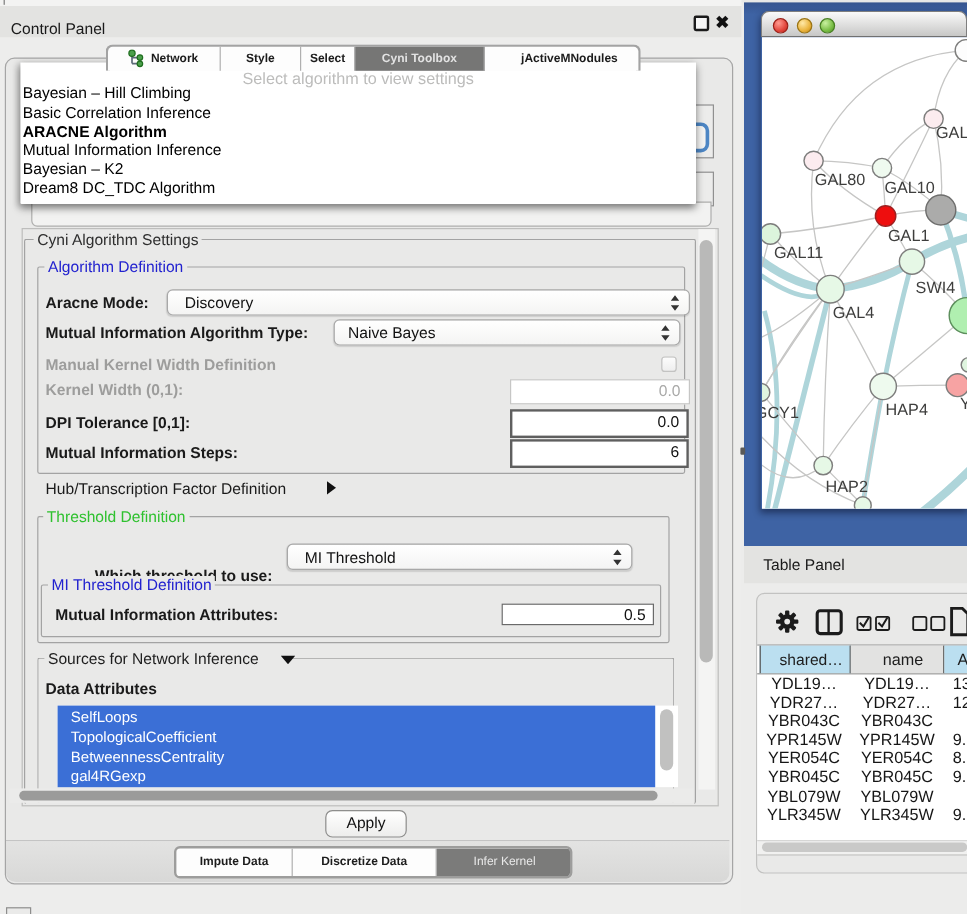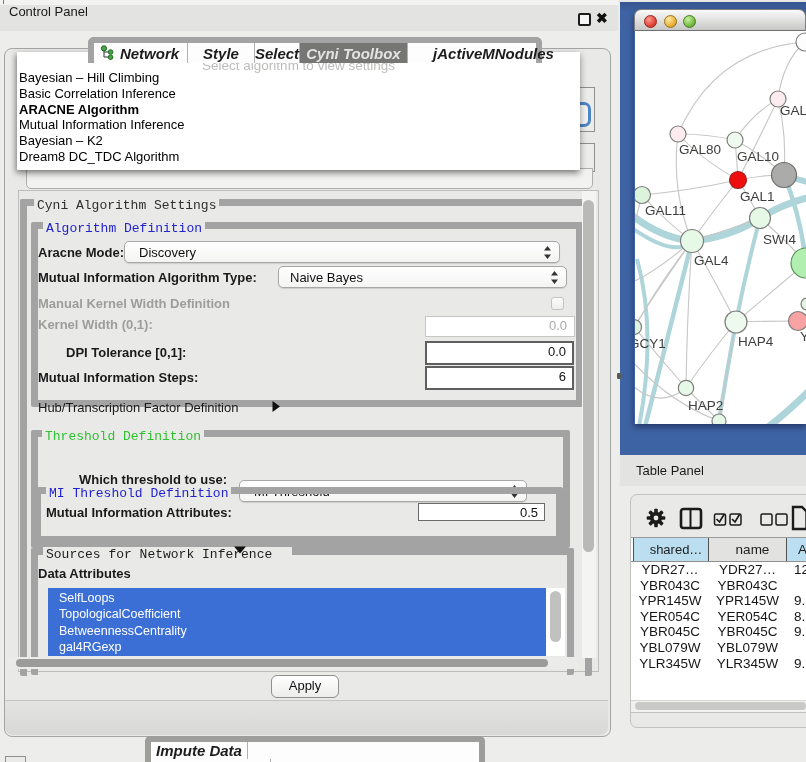--- a/index.html
+++ b/index.html
@@ -1,40 +1,40 @@
 <!DOCTYPE html>
 <html><head>
 <meta charset="utf-8">
 <style>
   html,body{margin:0;padding:0;}
   body{width:806px;height:762px;position:relative;overflow:hidden;
        font-family:"Liberation Sans", sans-serif;background:#ededec;}
   .abs{position:absolute;}
   .b{font-weight:bold;}
-  .fs{position:absolute;border:7px solid #a3a3a3;border-radius:2px;font-family:Liberation Mono, monospace;}
+  .fs{position:absolute;border:1px solid #a3a3a3;border-radius:2px;}
   .leg{position:absolute;top:-8px;background:#e9e9e8;padding:0 3px;font-size:13px;line-height:15px;white-space:nowrap;}
   .lbl{position:absolute;font-size:13px;color:#1a1a1a;white-space:nowrap;}
   .combo{position:absolute;background:linear-gradient(#ffffff,#f4f4f3);border:1px solid #a8a8a8;border-radius:5px;
          font-size:13px;color:#111;box-shadow:0 1px 1px rgba(0,0,0,0.12);}
   .combo .ct{position:absolute;left:14px;top:3px;}
   .arr{position:absolute;right:7px;top:3px;width:9px;height:15px;}
   .field{position:absolute;background:#fff;font-size:13px;text-align:right;}
-  .tabseg{position:absolute;background:#fdfdfd;border:6px solid #a3a3a3;display:flex;font-size:15px;font-weight:bold;color:#1c1c1c;z-index:10;font-style:italic;}
+  .tabseg{position:absolute;background:#fdfdfd;border:2px solid #a3a3a3;display:flex;font-size:10px;font-weight:bold;color:#1c1c1c;z-index:10;}
   .seg{flex:none;display:flex;align-items:center;justify-content:center;border-right:1px solid #b0b0b0;}
 </style>
 </head>
 <body>
 
 <div class="abs" style="left:0;top:0;width:620px;height:762px;background:#ededec;">
 
   <div class="abs" style="left:0;top:0;width:620px;height:5px;background:#f3f3f2;"></div>
   <div class="abs" style="left:3px;top:0;width:1px;height:4px;background:#7a7a7a;"></div>
 
   <div class="abs" style="left:0;top:5px;width:618px;height:26px;background:#e3e3e1;"></div>
-  <div class="lbl" style="left:9px;top:4px;">Control Panel</div>
+  <div class="lbl" style="left:9px;top:16px;">Control Panel</div>
 
   <div class="abs" style="left:578px;top:13px;width:9px;height:9px;border:2px solid #1b1b1b;border-radius:2px;background:#f6f6f6;"></div>
   <div class="abs" style="left:596px;top:10px;font-size:14px;font-weight:bold;color:#101010;">✖</div>
 
   <div class="abs" style="left:4px;top:48px;width:605px;height:687px;background:#e9e9e8;border:1px solid #a5a5a5;border-radius:8px;"></div>
 
   <div class="abs" style="left:5px;top:700px;width:603px;height:34px;background:linear-gradient(#e3e3e2,#d8d8d7);border-top:1px solid #c4c4c4;border-radius:0 0 8px 8px;"></div>
 
   <div class="tabseg" style="left:88px;top:37px;width:442px;height:20px;border-radius:6px 6px 0 0;border-bottom:none;">
     <div class="seg" style="width:93px;">
@@ -44,71 +44,71 @@
         <line x1="4" y1="12" x2="10" y2="12" stroke="#5d6b79" stroke-width="1.4"></line>
         <circle cx="4" cy="3.4" r="2.6" fill="#4ca04c" stroke="#1f6e1f" stroke-width="1"></circle>
         <circle cx="10.6" cy="7" r="2.3" fill="#4ca04c" stroke="#1f6e1f" stroke-width="1"></circle>
         <circle cx="10.6" cy="12.2" r="2.3" fill="#4ca04c" stroke="#1f6e1f" stroke-width="1"></circle>
       </svg>
       <span style="margin-right:2px;">Network</span>
     </div>
     <div class="seg" style="width:66px;">Style</div>
     <div class="seg" style="width:44px;">Select</div>
     <div class="seg" style="width:107px;background:#767675;color:#e3e3e3;">Cyni Toolbox</div>
-    <div class="seg" style="width:141px;border-right:none;padding-left:15px;">jActiveMNodules</div>
+    <div class="seg" style="width:141px;border-right:none;">jActiveMNodules</div>
   </div>
 
   <div class="abs" style="left:560px;top:87px;width:33px;height:43px;border:1px solid #909090;background:#ececeb;"></div>
   <div class="abs" style="left:567px;top:102px;width:18px;height:19px;border:3px solid #4d86c4;border-radius:7px;background:#f4f4f3;"></div>
   <div class="abs" style="left:560px;top:143px;width:33px;height:27px;border:1px solid #909090;background:#ececeb;"></div>
 
   <div class="abs" style="left:26px;top:168px;width:565px;height:19px;background:#f2f2f1;border:1px solid #aeaead;border-radius:0 0 5px 5px;"></div>
 
   <div class="abs" style="left:18px;top:190px;width:579px;height:480px;border:1px solid #bdbdbc;background:#e9e9e8;"></div>
 
   <div class="fs" style="left:20px;top:199px;width:558px;height:470px;border-bottom:none;">
     <span class="leg" style="left:7px;color:#2e2e2e;">Cyni Algorithm Settings</span>
   </div>
 
   <div class="fs" style="left:31px;top:222px;width:538px;height:171px;">
     <span class="leg" style="left:5px;color:#2222cf;">Algorithm Definition</span>
   </div>
   <div class="lbl b" style="left:38px;top:245px;">Aracne Mode:</div>
-  <div class="combo" style="left:124px;top:241px;width:434px;height:20px;text-align:center;">
+  <div class="combo" style="left:139px;top:241px;width:434px;height:20px;text-align:center;">
       <span class="ct">Discovery</span>
     <svg class="arr" viewBox="0 0 9 15">
         <path d="M4.5 1 L8 5.6 L1 5.6 Z M4.5 14 L1 9.4 L8 9.4 Z" fill="#333"></path>
       </svg>
   </div>
   <div class="lbl b" style="left:38px;top:270px;">Mutual Information Algorithm Type:</div>
   <div class="combo" style="left:278px;top:266px;width:287px;height:20px;">
       <span class="ct" style="left:11px;">Naive Bayes</span>
     <svg class="arr" viewBox="0 0 9 15">
         <path d="M4.5 1 L8 5.6 L1 5.6 Z M4.5 14 L1 9.4 L8 9.4 Z" fill="#333"></path>
       </svg>
   </div>
   <div class="lbl b" style="left:38px;top:296px;color:#9d9d9c;">Manual Kernel Width Definition</div>
   <div class="abs" style="left:551px;top:297px;width:11px;height:11px;border:1px solid #c3c3c2;border-radius:3px;background:linear-gradient(#fcfcfc,#eeeeee);"></div>
   <div class="lbl b" style="left:38px;top:317px;color:#9d9d9c;">Kernel Width (0,1):</div>
   <div class="field" style="left:425px;top:316px;width:141px;height:18px;border:1px solid #c6c6c5;color:#a9a9a8;padding:1px 7px 0 0;">0.0</div>
-  <div class="lbl b" style="left:38px;top:345px;margin-left:28px;">DPI Tolerance [0,1]:</div>
+  <div class="lbl b" style="left:38px;top:345px;">DPI Tolerance [0,1]:</div>
   <div class="field" style="left:425px;top:341px;width:139px;height:19px;border:2px solid #5f5f5f;color:#111;padding:1px 6px 0 0;">0.0</div>
   <div class="lbl b" style="left:38px;top:370px;">Mutual Information Steps:</div>
   <div class="field" style="left:425px;top:366px;width:139px;height:19px;border:2px solid #5f5f5f;color:#111;padding:1px 6px 0 0;">6</div>
 
   <div class="lbl" style="left:38px;top:400px;">Hub/Transcription Factor Definition</div>
   <svg class="abs" style="left:271px;top:400px;" width="10" height="13" viewBox="0 0 10 13">
       <path d="M1.5 1 L9 6.5 L1.5 12 Z" fill="#111"></path>
     </svg>
 
   <div class="fs" style="left:31px;top:430px;width:525px;height:104px;">
     <span class="leg" style="left:4px;color:#2fc12f;">Threshold Definition</span>
   </div>
   <div class="lbl b" style="left:79px;top:472px;">Which threshold to use:</div>
-  <div class="combo" style="left:239px;top:480px;width:286px;height:20px;text-align:center;">
+  <div class="combo" style="left:239px;top:453px;width:286px;height:20px;text-align:center;">
       <span class="ct">MI Threshold</span>
     <svg class="arr" viewBox="0 0 9 15">
         <path d="M4.5 1 L8 5.6 L1 5.6 Z M4.5 14 L1 9.4 L8 9.4 Z" fill="#333"></path>
       </svg>
   </div>
   <div class="fs" style="left:34px;top:487px;width:515px;height:42px;">
     <span class="leg" style="left:5px;color:#2222cf;">MI Threshold Definition</span>
   </div>
   <div class="lbl b" style="left:46px;top:505px;">Mutual Information Attributes:</div>
   <div class="field" style="left:418px;top:503px;width:119px;height:15px;border:1.5px solid #6a6a6a;color:#111;padding:1px 6px 0 0;">0.5</div>
@@ -129,21 +129,21 @@
 
   <div class="abs" style="left:8px;top:657px;width:570px;height:12px;background:#ebebea;"></div>
   <div class="abs" style="left:16px;top:659px;width:532px;height:8px;background:#9b9b9a;border-radius:4px;"></div>
 
   <div class="abs" style="left:582px;top:191px;width:14px;height:467px;background:#f4f4f3;"></div>
   <div class="abs" style="left:583px;top:200px;width:11px;height:352px;background:#b9b9b8;border-radius:6px;"></div>
 
   <div class="abs" style="left:271px;top:675px;width:66px;height:21px;background:linear-gradient(#ffffff,#ededec);border:1px solid #8e8e8d;border-radius:6px;
        font-size:13px;color:#111;text-align:center;line-height:20px;">Apply</div>
 
-  <div class="tabseg" style="left:145px;top:736px;width:328px;height:23px;border-radius:5px;overflow:hidden;border-color:#9d9d9c;flex-direction:column;">
+  <div class="tabseg" style="left:145px;top:705px;width:328px;height:23px;border-radius:5px;overflow:hidden;border-color:#9d9d9c;">
     <div class="seg" style="width:96px;">Impute Data</div>
     <div class="seg" style="width:119px;">Discretize Data</div>
     <div class="seg" style="width:113px;border-right:none;background:#7b7b7a;color:#e9e9e9;font-weight:normal;">Infer Kernel</div>
   </div>
 
   <div class="abs" style="left:5px;top:756px;width:19px;height:10px;border:1px solid #8e8e8d;background:#eaeae9;"></div>
 
   <div class="abs" style="left:17px;top:52px;width:563px;height:118px;background:#ffffff;
        box-shadow:0 3px 7px rgba(0,0,0,0.4), -2px 2px 5px rgba(0,0,0,0.18);border-radius:0 0 1px 1px;">
     <div style="position:absolute;left:0;top:6px;width:100%;text-align:center;font-size:13.5px;color:#bcbcbb;">Select algorithm to view settings</div>
@@ -292,20 +292,25 @@
   <div class="abs" style="left:156px;top:0;width:60px;height:23px;background:#bbdff0;font-size:13.5px;color:#1d1d1d;text-align:left;line-height:23px;padding-left:11px;">A</div>
 </div>
 <div class="abs" style="left:631px;top:562px;width:175px;height:141px;overflow:hidden;font-size:13.5px;color:#161616;">
   <table style="border-collapse:collapse;width:175px;table-layout:fixed;font-size:13.5px;line-height:15.6px;">
     <colgroup>
         <col style="width:78px;">
         <col style="width:77px;">
         <col style="width:20px;">
       </colgroup>
     <tbody>
+        <tr>
+          <td style="text-align:center;padding:0;height:15.6px;">YDL19…</td>
+          <td style="text-align:center;padding:0;">YDL19…</td>
+          <td style="padding:0 0 0 8px;">13</td>
+        </tr>
     <tr>
           <td style="text-align:center;padding:0;height:15.6px;">YDR27…</td>
           <td style="text-align:center;padding:0;">YDR27…</td>
           <td style="padding:0 0 0 8px;">12</td>
         </tr>
     <tr>
           <td style="text-align:center;padding:0;height:15.6px;">YBR043C</td>
           <td style="text-align:center;padding:0;">YBR043C</td>
           <td style="padding:0 0 0 8px;"></td>
         </tr>

